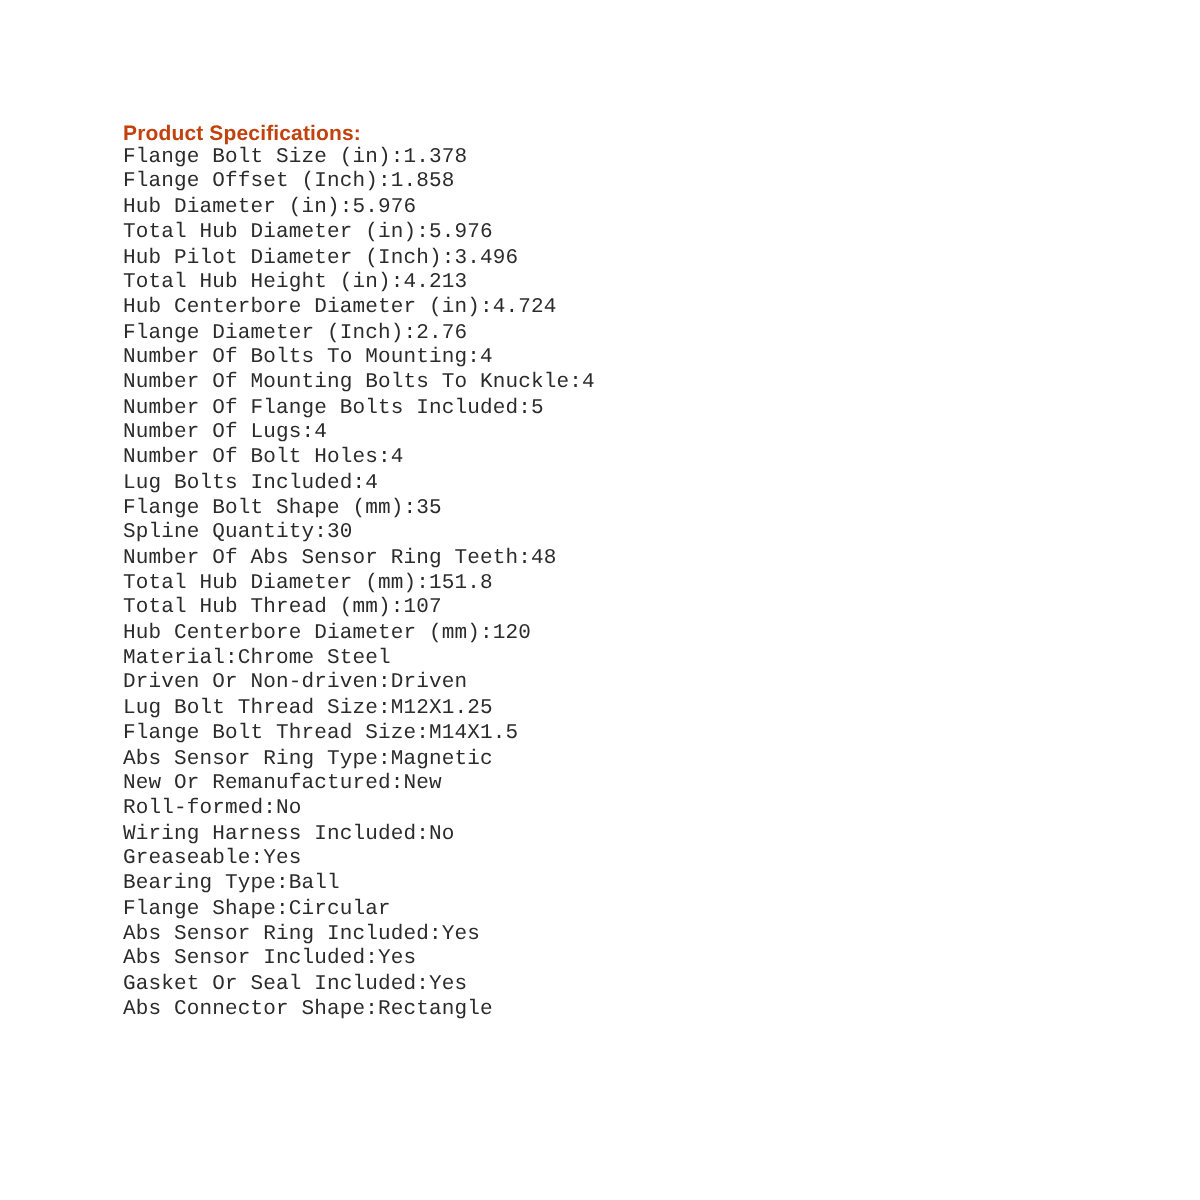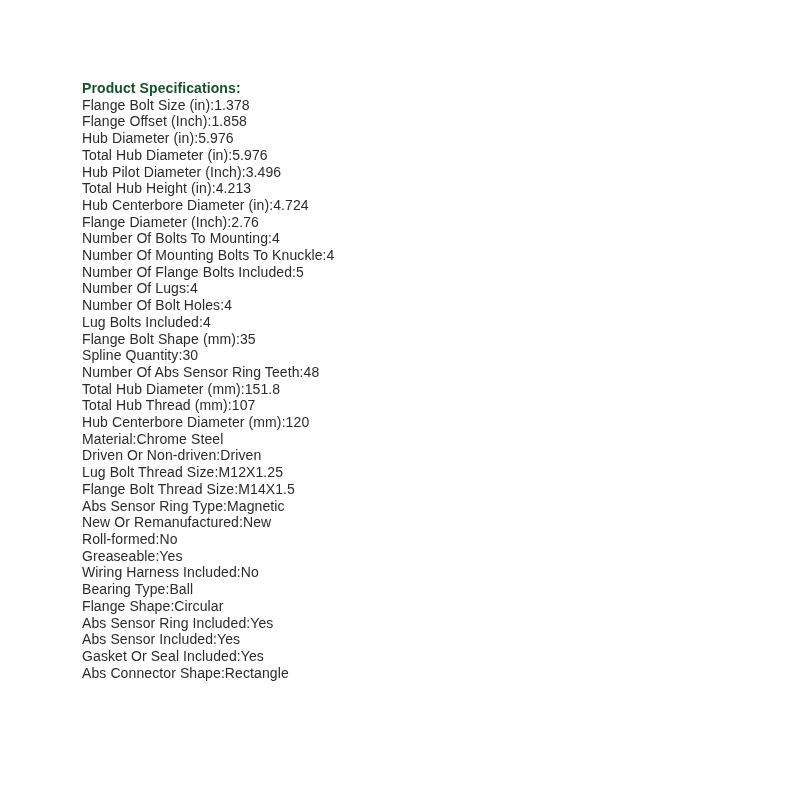--- a/index.html
+++ b/index.html
@@ -16,24 +16,25 @@
     top: 80px;
     font-family: "Liberation Sans", "DejaVu Sans", sans-serif;
     font-size: 14px;
     line-height: 16.7px;
     color: #2b2b2b;
     letter-spacing: 0.1px;
     white-space: nowrap;
   }
   .spec-title {
     font-weight: bold;
-    color: #14532d;
+    color: #c2410c;
   }
   .spec-line {
     font-weight: normal;
+    font-family: Liberation Mono, monospace;
   }
 </style>
 </head>
 <body>
 
 <div class="spec-sheet">
   <div class="spec-title">Product Specifications:</div>
   <div id="spec-list">
       <div class="spec-line">Flange Bolt Size (in):1.378</div>
       <div class="spec-line">Flange Offset (Inch):1.858</div>
@@ -55,22 +56,22 @@
       <div class="spec-line">Total Hub Diameter (mm):151.8</div>
       <div class="spec-line">Total Hub Thread (mm):107</div>
       <div class="spec-line">Hub Centerbore Diameter (mm):120</div>
       <div class="spec-line">Material:Chrome Steel</div>
       <div class="spec-line">Driven Or Non-driven:Driven</div>
       <div class="spec-line">Lug Bolt Thread Size:M12X1.25</div>
       <div class="spec-line">Flange Bolt Thread Size:M14X1.5</div>
       <div class="spec-line">Abs Sensor Ring Type:Magnetic</div>
       <div class="spec-line">New Or Remanufactured:New</div>
       <div class="spec-line">Roll-formed:No</div>
+      <div class="spec-line">Wiring Harness Included:No</div>
       <div class="spec-line">Greaseable:Yes</div>
-      <div class="spec-line">Wiring Harness Included:No</div>
       <div class="spec-line">Bearing Type:Ball</div>
       <div class="spec-line">Flange Shape:Circular</div>
       <div class="spec-line">Abs Sensor Ring Included:Yes</div>
       <div class="spec-line">Abs Sensor Included:Yes</div>
       <div class="spec-line">Gasket Or Seal Included:Yes</div>
       <div class="spec-line">Abs Connector Shape:Rectangle</div>
     </div>
 </div>
 
 </body></html>

